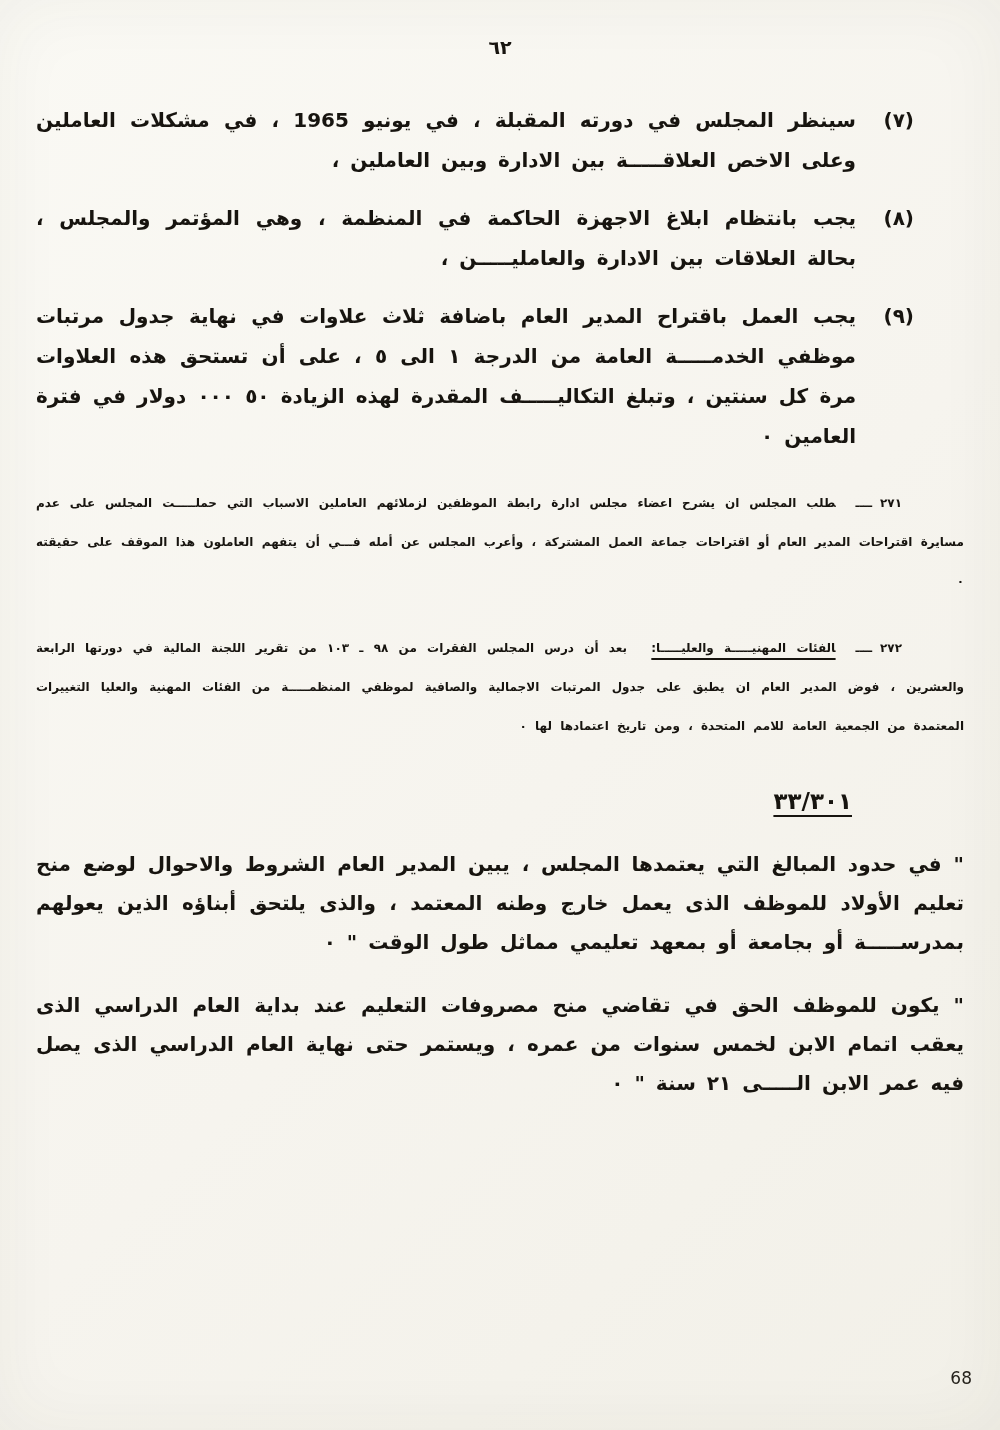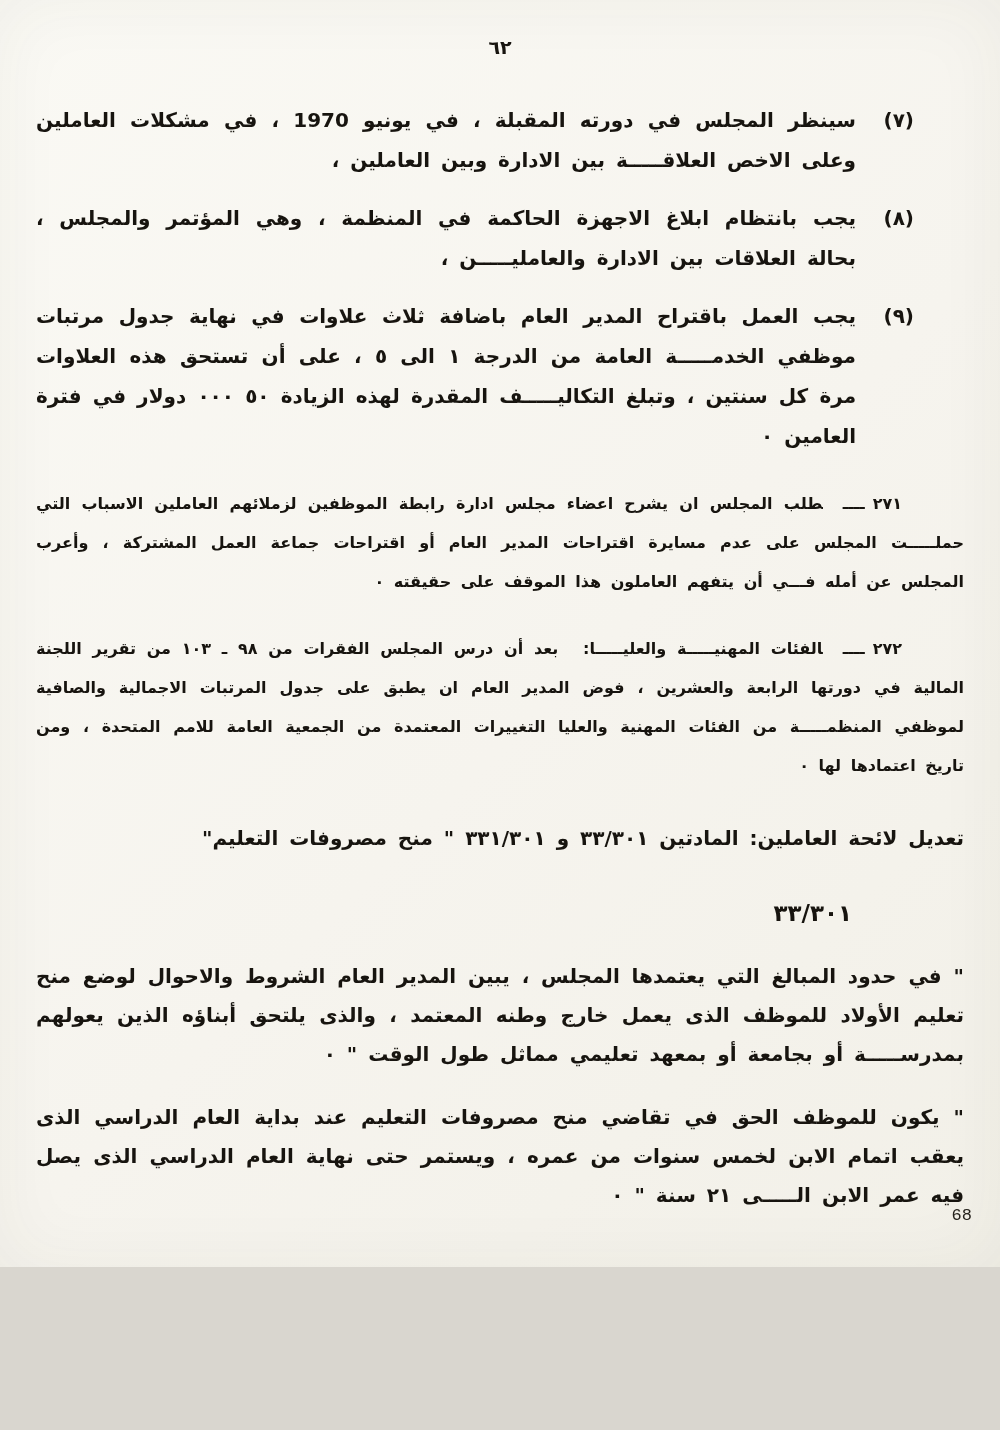--- a/index.html
+++ b/index.html
@@ -1,21 +1,21 @@
 <!DOCTYPE html>
 <html lang="ar" dir="rtl"><head>
 <meta charset="utf-8">
 <style>
   * { margin:0; padding:0; box-sizing:border-box; }
   html,body { width:1000px; background:#d9d6cf; }
   body { font-family:"DejaVu Sans", sans-serif; }
 
   .paper {
     position:relative;
-    width:1000px; height:1267px;
+    width:1000px; height:1430px;
     margin:0 auto;
     background:linear-gradient(135deg,#faf9f4 0%, #f6f4ee 55%, #f2f0e8 100%);
     box-shadow: inset 0 0 70px rgba(60,50,30,0.05);
     padding:36px 36px 0 36px;
     direction:rtl;
     color:#17140f;
     overflow:hidden;
   }
 
   .page-num-top {
@@ -38,33 +38,34 @@
     margin-bottom:18px;
   }
   .list-item .marker {
     position:absolute;
     right:50px;
     top:0;
   }
 
   
   .para {
-    font-size:16px;
+    font-size:12px;
     font-weight:700;
     line-height:39px;
     text-align:justify;
     word-spacing:4px;
     text-indent:62px;
     margin-top:28px;
   }
   .pnum { margin-left:8px; }
   .pdash { margin-left:20px; letter-spacing:0; }
   .lead { margin-left:14px; }
 
   .u {
+    text-decoration:underline;
     text-decoration-thickness:1.5px;
     text-underline-offset:6px;
   }
 
   .section-heading {
     margin-top:34px;
     font-size:20px;
     font-weight:700;
     line-height:39px;
     word-spacing:4px;
@@ -89,52 +90,50 @@
 
   .page-num-bottom {
     position:absolute;
     bottom:42px;
     left:52px;          
     right:auto;
     direction:ltr;
     font-size:17px;
     font-weight:400;
     color:#26231d;
-    font-family:Liberation Mono, monospace;
   }
   
   .page-num-bottom { left:auto; right:28px; }
 </style>
 </head>
 <body>
 
 <div class="paper">
 
   <div class="page-num-top">٦٢</div>
 
   <div class="list">
     <div class="list-item">
       <span class="marker">(٧)</span>
-      <span class="item-text">سينظر المجلس في دورته المقبلة ، في يونيو 1970 ، في مشكلات العاملين وعلى الاخص العلاقـــــة بين الادارة وبين العاملين ،</span>
+      <span class="item-text">سينظر المجلس في دورته المقبلة ، في يونيو 1965 ، في مشكلات العاملين وعلى الاخص العلاقـــــة بين الادارة وبين العاملين ،</span>
     </div>
     <div class="list-item">
       <span class="marker">(٨)</span>
       <span class="item-text">يجب بانتظام ابلاغ الاجهزة الحاكمة في المنظمة ، وهي المؤتمر والمجلس ، بحالة العلاقات بين الادارة والعامليـــــن ،</span>
     </div>
     <div class="list-item">
       <span class="marker">(٩)</span>
       <span class="item-text">يجب العمل باقتراح المدير العام باضافة ثلاث علاوات في نهاية جدول مرتبات موظفي الخدمـــــة العامة من الدرجة ١ الى ٥ ، على أن تستحق هذه العلاوات مرة كل سنتين ، وتبلغ التكاليـــــف المقدرة لهذه الزيادة ٥٠ ٠٠٠ دولار في فترة العامين ٠</span>
     </div>
   </div>
 
   <p class="para"><span class="pnum">٢٧١</span><span class="pdash">ــــ</span><span class="ptext">طلب المجلس ان يشرح اعضاء مجلس ادارة رابطة الموظفين لزملائهم العاملين الاسباب التي حملـــــت المجلس على عدم مسايرة اقتراحات المدير العام أو اقتراحات جماعة العمل المشتركة ، وأعرب المجلس عن أمله فـــي أن يتفهم العاملون هذا الموقف على حقيقته ٠</span></p>
 
   <p class="para"><span class="pnum">٢٧٢</span><span class="pdash">ــــ</span><span class="u lead">الفئات المهنيـــــة والعليـــــا:</span> <span class="ptext">بعد أن درس المجلس الفقرات من ٩٨ ـ ١٠٣ من تقرير اللجنة المالية في دورتها الرابعة والعشرين ، فوض المدير العام ان يطبق على جدول المرتبات الاجمالية والصافية لموظفي المنظمـــــة من الفئات المهنية والعليا التغييرات المعتمدة من الجمعية العامة للامم المتحدة ، ومن تاريخ اعتمادها لها ٠</span></p>
 
-  <h2 class="section-heading"><span class="u">تعديل لائحة العاملين: المادتين ٣٣/٣٠١ و ٣٣١/٣٠١ " منح مصروفات التعليم"</span></h2>
 
 
   <div class="article-heading"><span class="u">٣٣/٣٠١</span></div>
 
   <p class="quote">" في حدود المبالغ التي يعتمدها المجلس ، يبين المدير العام الشروط والاحوال لوضع منح تعليم الأولاد للموظف الذى يعمل خارج وطنه المعتمد ، والذى يلتحق أبناؤه الذين يعولهم بمدرســـــة أو بجامعة أو بمعهد تعليمي مماثل طول الوقت " ٠</p>
 
 
   <p class="quote">" يكون للموظف الحق في تقاضي منح مصروفات التعليم عند بداية العام الدراسي الذى يعقب اتمام الابن لخمس سنوات من عمره ، ويستمر حتى نهاية العام الدراسي الذى يصل فيه عمر الابن الـــــى ٢١ سنة " ٠</p>
 
   <div class="page-num-bottom">68</div>

